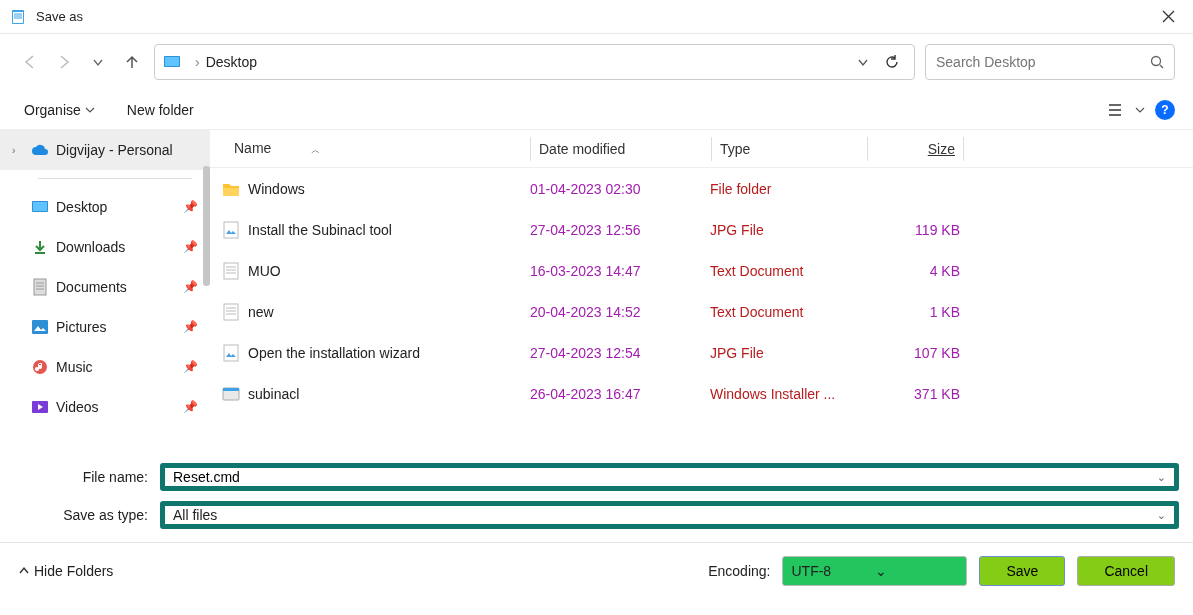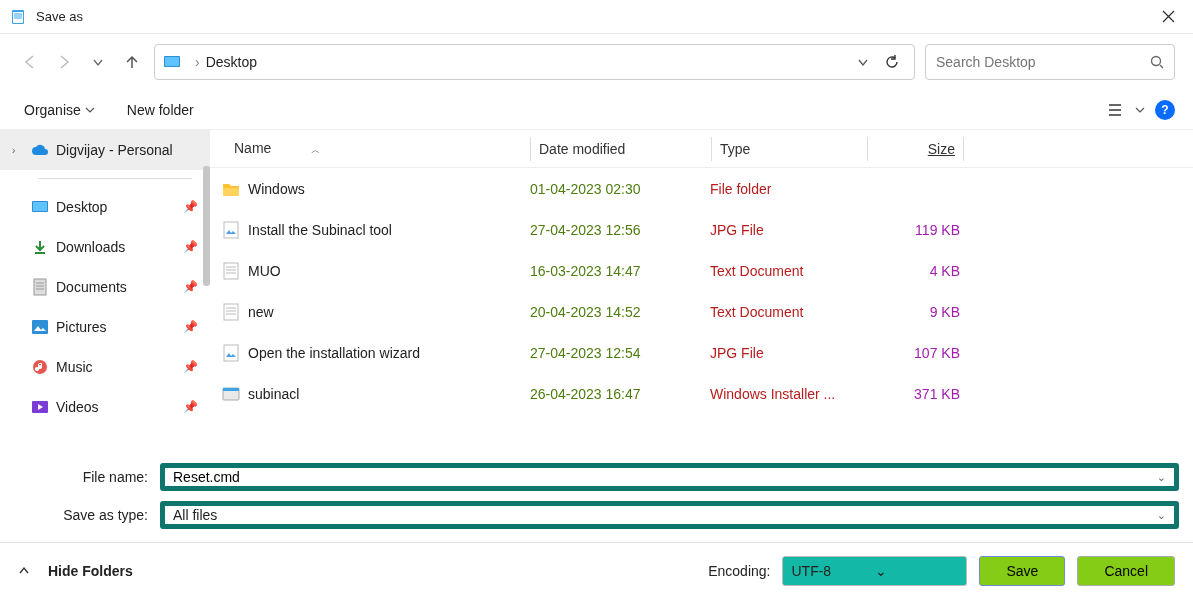--- a/index.html
+++ b/index.html
@@ -48,39 +48,39 @@
 .colhead { display:flex; align-items:center; height:38px; border-bottom:1px solid #eee;}
 .col { padding:0 8px; font-size:14px; color:#333;}
 .col.name { width:320px; padding-left:24px;}
 .col.date { width:180px;}
 .col.type { width:155px;}
 .col.size { width:95px; text-align:right;text-decoration:underline;}
 .col .sort { font-size:9px; color:#555; margin-left:40px; }
 .colhead .vline { width:1px; height:24px; background:#ddd; }
 .filerow { display:flex; align-items:center; height:41px; font-size:14px;}
 .filerow .fname { width:320px; display:flex; align-items:center; gap:8px; padding-left:12px;}
-.filerow .fdate { width:180px; color:#4d7c0f;}
+.filerow .fdate { width:180px; color:#a21caf;}
 .filerow .ftype { width:155px; color:#b91c1c;}
 .filerow .fsize { width:95px; text-align:right; color:#a21caf;}
 .ficon { width:18px; height:18px; display:flex; align-items:center; justify-content:center; flex-shrink:0;}
 
 
 .formarea { padding:10px 14px 6px 14px;}
 .formrow { display:flex; align-items:center; height:34px; gap:8px; margin-bottom:4px;}
 .formlabel { width:138px; text-align:right; font-size:14px; padding-right:4px;}
 .forminput { flex:1; border:5px solid #0f766e; border-radius:3px; height:28px; display:flex; align-items:center; padding:0 8px; background:#fff;}
 .forminput input { border:none; outline:none; flex:1; font-size:14px;}
 .forminput .drop { color:#666; font-size:11px;}
 
 
 .footer { display:flex; align-items:center; border-top:1px solid #e5e5e5; height:56px; padding:0 18px; gap:12px;}
-.hidefolders { display:flex; align-items:center; gap:18px; cursor:pointer; font-size:14px;font-weight:bold;}
+.hidefolders { display:flex; align-items:center; gap:4px; cursor:pointer; font-size:14px;}
 .footer .fspacer{flex:1;}
 .enclabel { font-size:14px;}
-.encselect { width:185px; height:30px; border:1px solid #bbb; border-radius:3px; display:flex; align-items:center; padding:0 8px; background:#14b8a6;}
+.encselect { width:185px; height:30px; border:1px solid #bbb; border-radius:3px; display:flex; align-items:center; padding:0 8px; background:#22c55e;}
 .encselect span { flex:1; font-size:14px;}
 .btn { height:30px; padding:0 26px; border:1px solid #aaa; border-radius:3px; background:#84cc16; font-size:14px; cursor:pointer;}
 .btn.primary { border-color:#6a8fd8;}
 
 svg { display:block; }
 </style>
 </head>
 <body>
 
 <div class="titlebar">
@@ -331,21 +331,21 @@
               <rect x="1" y="1" width="14" height="16" fill="#fff" stroke="#bbb"></rect>
               <line x1="3" y1="5" x2="13" y2="5" stroke="#bbb"></line>
               <line x1="3" y1="8" x2="13" y2="8" stroke="#bbb"></line>
               <line x1="3" y1="11" x2="13" y2="11" stroke="#bbb"></line>
             </svg>
           </span>
           <span>new</span>
         </div>
       <div class="fdate">20-04-2023 14:52</div>
       <div class="ftype">Text Document</div>
-      <div class="fsize">9 KB</div>
+      <div class="fsize">1 KB</div>
     </div>
     <div class="filerow">
       <div class="fname">
           <span class="ficon">
             <svg width="16" height="18" viewBox="0 0 16 18">
               <rect x="1" y="1" width="14" height="16" fill="#fff" stroke="#bbb"></rect>
               <path d="M3 13l3-4 2 3 2-2 3 3H3z" fill="#4aa0e8"></path>
             </svg>
           </span>
           <span>Open the installation wizard</span>

